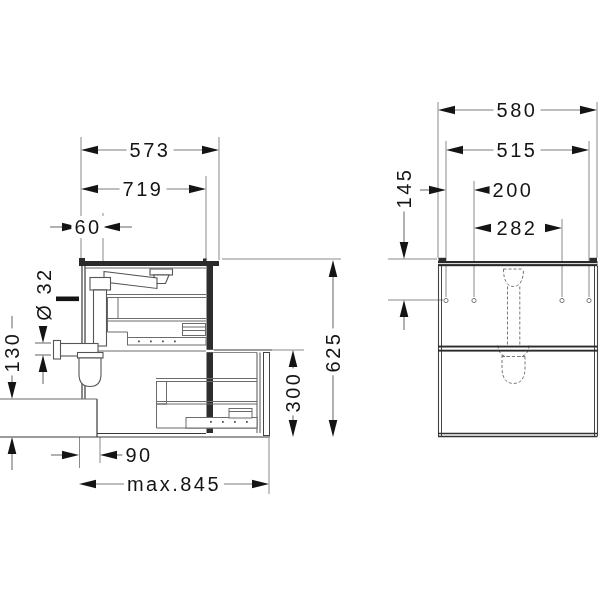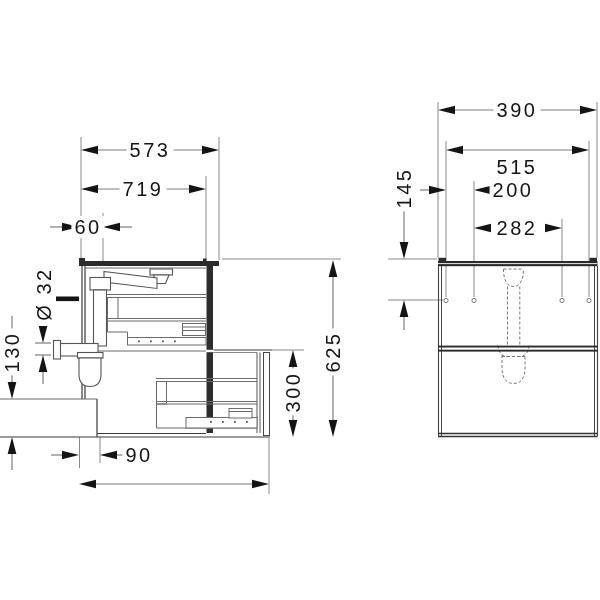--- a/index.html
+++ b/index.html
@@ -225,19 +225,20 @@
 </svg>
 
 <div class="dim" style="left:150px;top:150px">573</div>
 <div class="dim" style="left:143px;top:189px">719</div>
 <div class="dim" style="left:88px;top:227px">60</div>
 <div class="dim rot" style="left:44px;top:294px">Ø 32</div>
 <div class="dim rot" style="left:12px;top:352px">130</div>
 <div class="dim rot" style="left:333px;top:352px">625</div>
 <div class="dim rot" style="left:293px;top:392px">300</div>
 <div class="dim" style="left:139px;top:455px">90</div>
-<div class="dim" style="left:517px;top:110px">390</div>
-<div class="dim" style="left:517px;top:167px">515</div>
+<div class="dim" style="left:174px;top:484px">max.845</div>
+<div class="dim" style="left:517px;top:110px">580</div>
+<div class="dim" style="left:517px;top:150px">515</div>
 <div class="dim" style="left:513px;top:190px">200</div>
 <div class="dim" style="left:517px;top:228px">282</div>
 <div class="dim rot" style="left:404px;top:188px">145</div>
 
 </div>
 
 </body></html>

